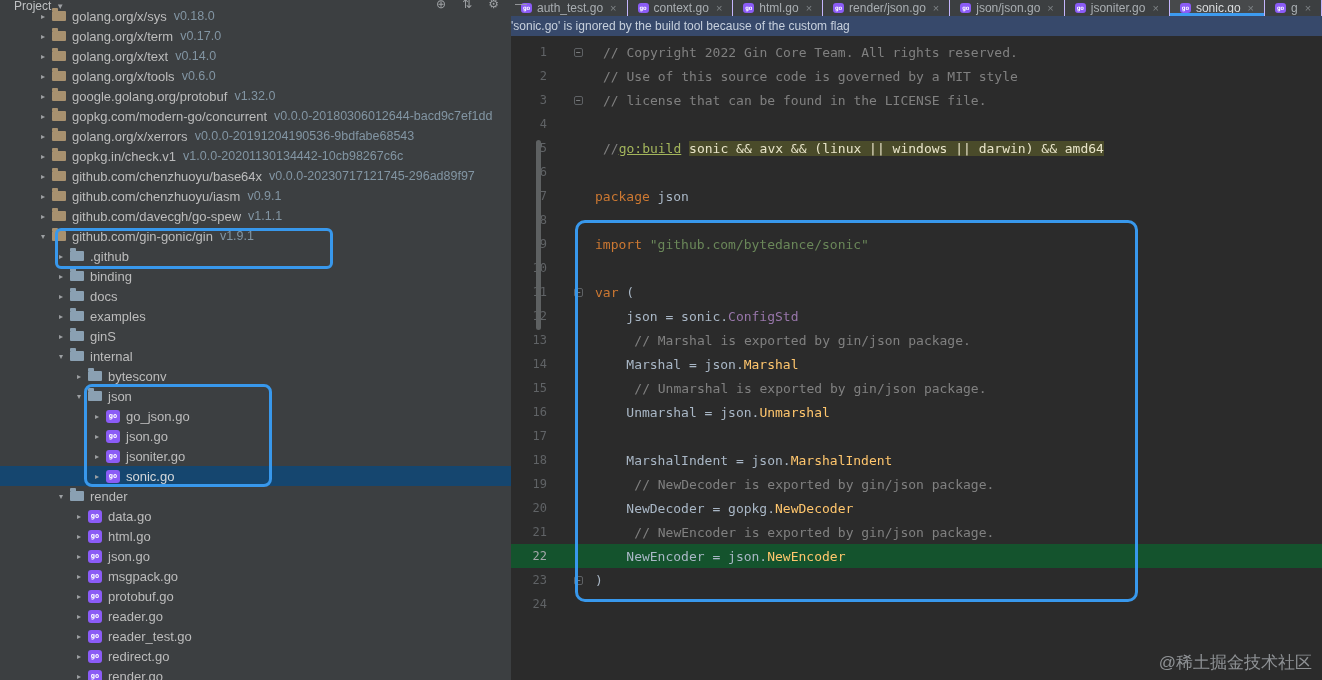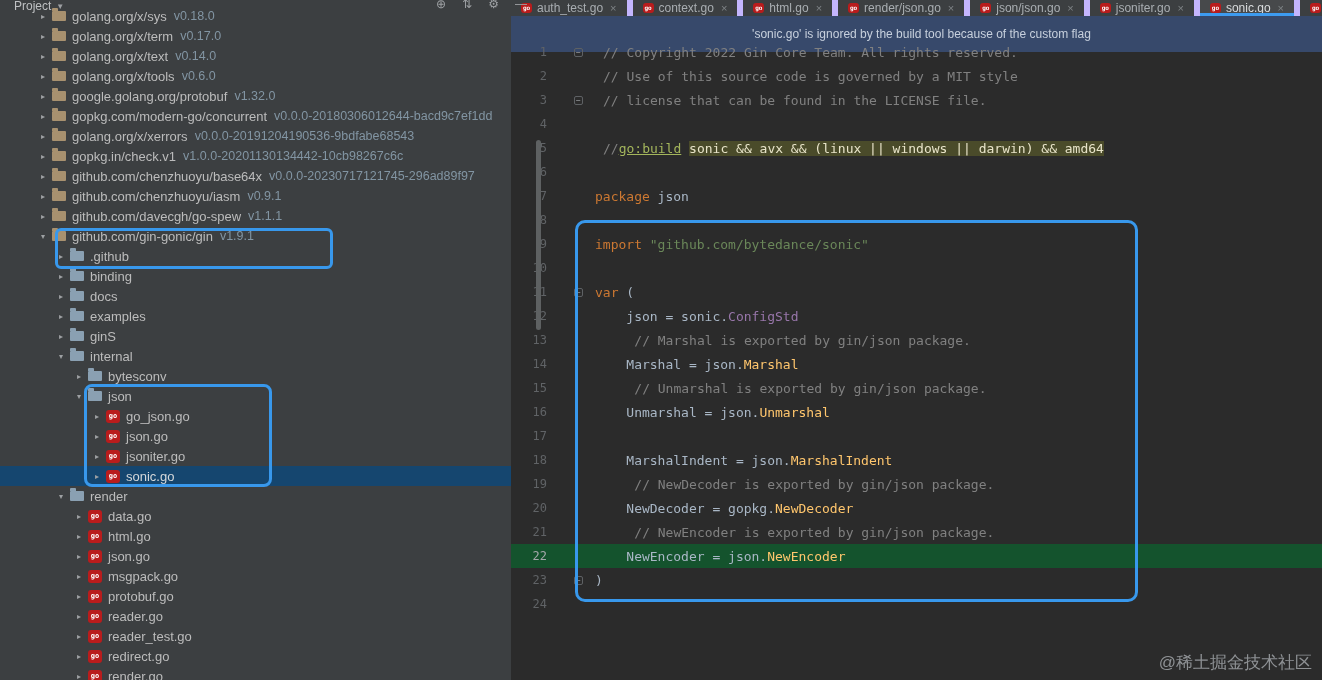--- a/index.html
+++ b/index.html
@@ -15,36 +15,36 @@
   .panel-toolbar span{cursor:default;}
 
   .tree{position:absolute;top:6px;left:0;right:0;}
   .tree-row{height:20px;display:flex;align-items:center;font-size:13px;color:#BCBCBC;white-space:nowrap;overflow:hidden;}
   .tree-row.selected{background:#15466F;color:#D5D8DA;}
   .chev{width:14px;flex:none;text-align:center;font-size:8px;color:#9DA0A3;}
   .icon{flex:none;}
   .folder-icon{width:14px;height:10px;background:#8AA0B2;border-radius:1px;position:relative;display:inline-block;margin:0 6px 0 2px;}
   .folder-icon::before{content:'';position:absolute;top:-3px;left:0;width:6px;height:3px;background:inherit;border-radius:1px 1px 0 0;}
   .folder-icon.module{background:#A8916F;}
-  .go-icon{width:14px;height:13px;background:#b91c1c;border-radius:3px;color:#fff;font-size:7px;font-weight:bold;
+  .go-icon{width:14px;height:13px;background:#8b5cf6;border-radius:3px;color:#fff;font-size:7px;font-weight:bold;
            line-height:13px;text-align:center;display:inline-block;margin:0 6px 0 2px;font-family:"DejaVu Sans Mono",monospace;}
   .tree-version{margin-left:7px;color:#8295A3;font-size:12.5px;}
   .panel-scroll-thumb{position:absolute;right:2px;top:140px;width:5px;height:190px;background:#5E6162;border-radius:3px;z-index:4;}
 
   
   .editor-area{position:absolute;left:511px;top:0;width:811px;height:680px;background:#2B2B2B;}
   .tab-bar{position:absolute;top:0;left:0;right:0;height:16px;background:#3C3F41;display:flex;overflow:hidden;}
-  .tab{display:flex;align-items:center;gap:5px;padding:0 10px;font-size:12px;color:#A9AEB2;border-right:6px solid #c4b5fd;position:relative;flex:none;}
+  .tab{display:flex;align-items:center;gap:5px;padding:0 10px;font-size:12px;color:#A9AEB2;border-right:1px solid #c4b5fd;position:relative;flex:none;}
   .tab.active{background:#47494B;color:#DADCDE;}
   .tab.active::after{content:'';position:absolute;left:0;right:0;bottom:0;height:3px;background:#3D9BF0;}
   .tab .go-icon{width:11px;height:10px;font-size:6px;line-height:10px;margin:0;}
   .tab-close{color:#7E8386;font-size:11px;margin-left:2px;}
 
-  .notif{position:absolute;top:16px;left:0;right:0;height:36px;background:#37496B;color:#C7D0DD;font-size:12px;
-         display:flex;align-items:center;padding-left:10px;box-sizing:border-box;justify-content:center;}
+  .notif{position:absolute;top:16px;left:0;right:0;height:20px;background:#37496B;color:#C7D0DD;font-size:12px;
+         display:flex;align-items:center;box-sizing:border-box;}
 
   .code-wrap{position:absolute;top:38px;left:0;right:0;bottom:0;padding-top:2px;overflow:hidden;}
   .code-line{height:24px;display:flex;align-items:center;font-family:"DejaVu Sans Mono",monospace;font-size:13px;white-space:pre;}
   .code-line.current{background:#14532d;}
   .lnum{width:36px;flex:none;text-align:right;color:#606366;font-size:12px;}
   .code-line.current .lnum{color:#A4A7AA;}
   .fold{width:48px;flex:none;display:flex;justify-content:flex-end;padding-right:12px;box-sizing:border-box;align-items:center;}
   .fold-box{width:9px;height:9px;border:1px solid #5E6164;border-radius:2px;color:#9DA0A3;font-size:8px;line-height:7px;text-align:center;box-sizing:border-box;}
   .code{flex:1;}
   .t-com{color:#808080;margin-left:8px;}

